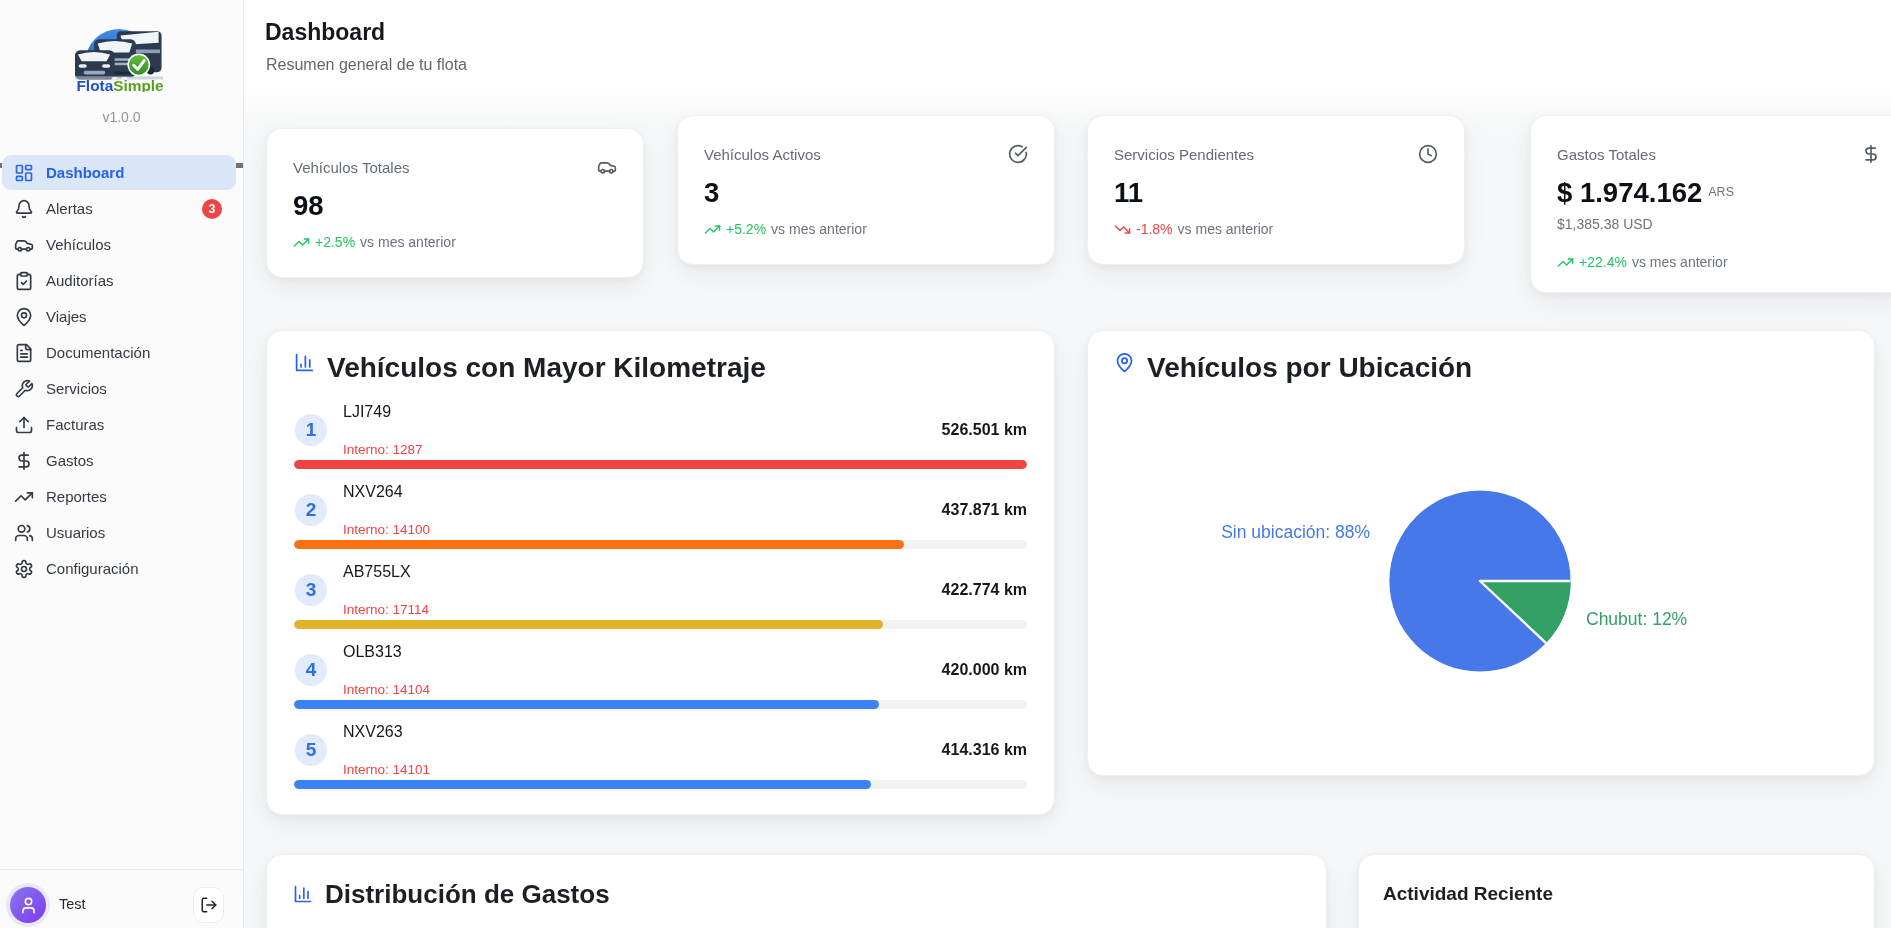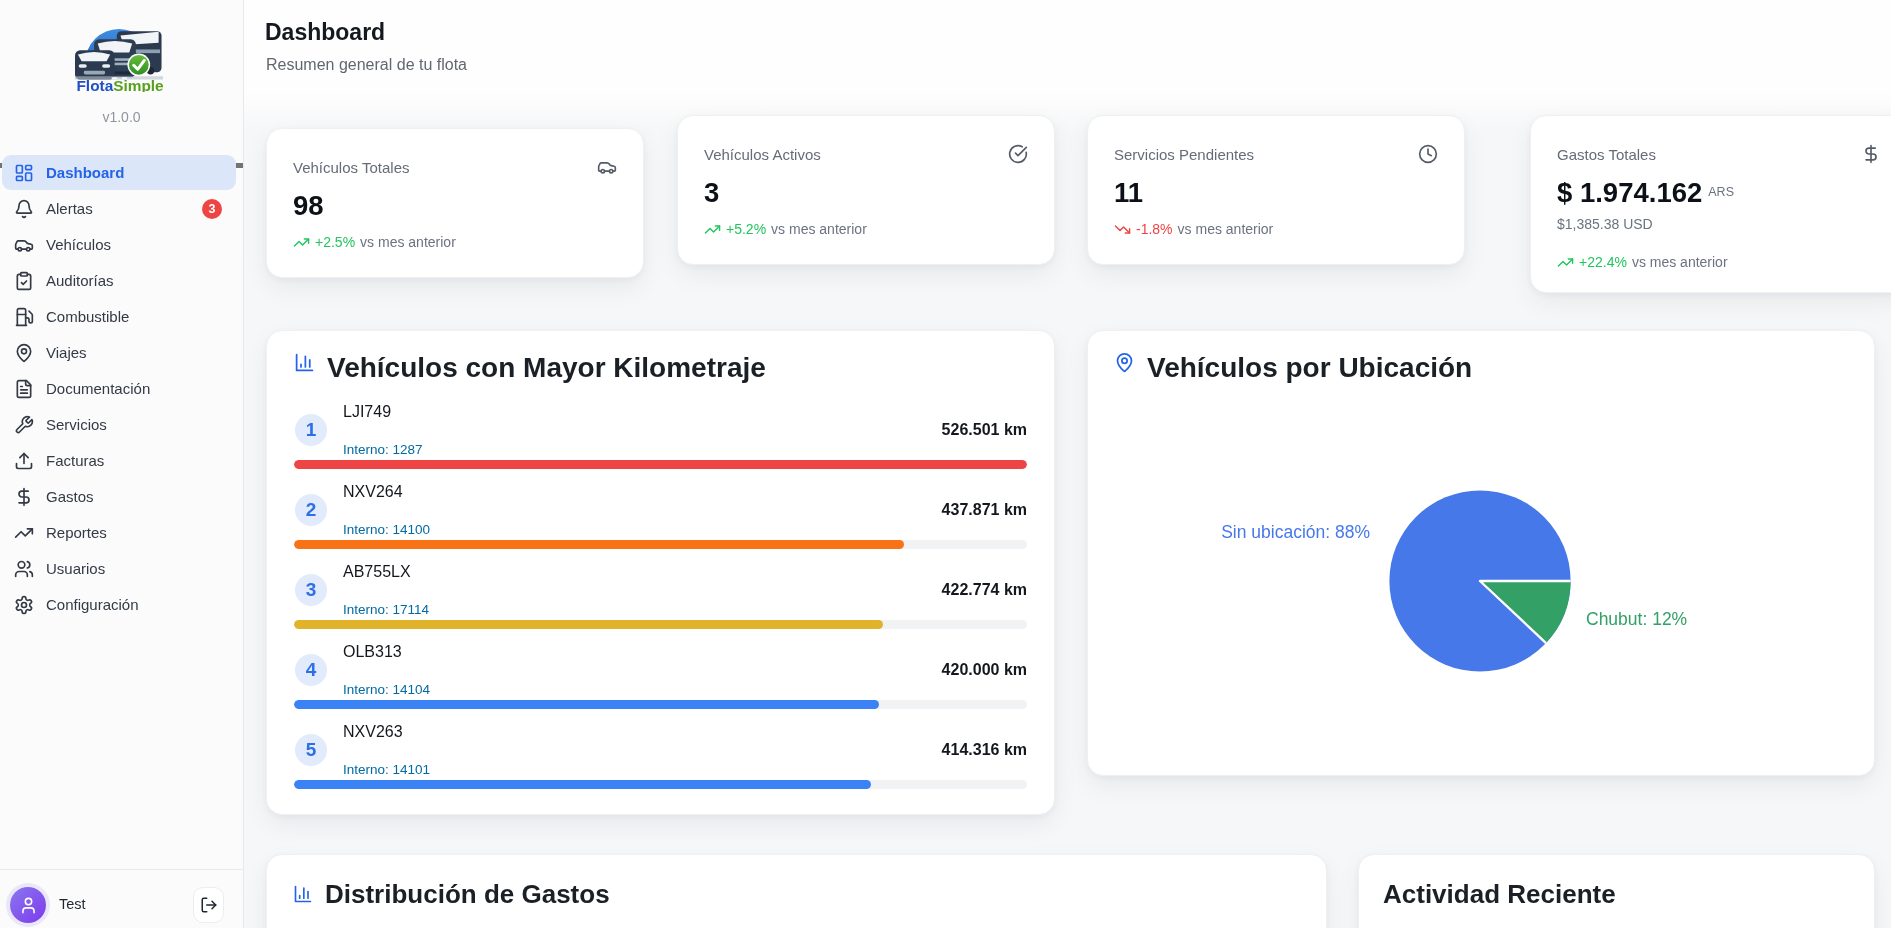--- a/index.html
+++ b/index.html
@@ -61,21 +61,21 @@
   .bc-title { display:flex; align-items:flex-start; gap:12px; font-weight:700; color:#1b2026; }
   .bc-title svg { flex:none; color:#2563eb; }
 
   
   .krow-info { display:flex; align-items:center; height:40px; }
   .rank { width:32px; height:32px; border-radius:50%; background:#e1ebfb; color:#2e6fe8;
           font-size:19px; font-weight:700; display:flex; align-items:center; justify-content:center;
           flex:none; margin-left:1px; }
   .kname { margin-left:16px; }
   .kname .n1 { font-size:16px; line-height:20px; color:#14181e; }
-  .kname .n2 { font-size:13.5px; line-height:17px; color:#0369a1; margin-top:19px; }
+  .kname .n2 { font-size:13.5px; line-height:17px; color:#ef4444; margin-top:19px; }
   .kkm { margin-left:auto; font-size:16px; font-weight:700; color:#14181e; }
   .ktrack { height:9px; border-radius:4.5px; background:#f1f2f4; margin-top:10px; overflow:hidden; }
   .kfill { height:9px; border-radius:4.5px; }
 
   .pie-label { position:absolute; font-size:17.5px; line-height:20px; }
 </style>
 </head>
 <body>
 
 <div class="main">
@@ -263,21 +263,21 @@
           <path d="M3 3v18h18"></path>
           <path d="M18 17V9"></path>
           <path d="M13 17V5"></path>
           <path d="M8 17v-3"></path>
         </svg>
       Distribución de Gastos
     </div>
   </div>
 
   <div class="card" style="left:1358px; top:854px; width:517px; height:162px;">
-    <div class="bc-title" style="margin:24px 0 0 24px; font-size:26px; line-height:30px;">Actividad Reciente</div>
+    <div class="bc-title" style="margin:24px 0 0 24px; font-size:19px; line-height:30px;">Actividad Reciente</div>
   </div>
 </div>
 
 <div class="sidebar">
   <div class="logo-wrap">
     <svg class="logo-svg" width="88" height="66" viewBox="0 0 120 90">
       <defs>
         <linearGradient id="sky" x1="0" y1="0" x2="0" y2="1">
           <stop offset="0" stop-color="#3f8ce2"></stop>
             <stop offset="1" stop-color="#2a6bc8"></stop>
@@ -350,29 +350,20 @@
     <div class="nav-item">
       <svg viewBox="0 0 24 24" fill="none" stroke="currentColor" stroke-width="2" stroke-linecap="round" stroke-linejoin="round">
           <rect width="8" height="4" x="8" y="2" rx="1" ry="1"></rect>
           <path d="M16 4h2a2 2 0 0 1 2 2v14a2 2 0 0 1-2 2H6a2 2 0 0 1-2-2V6a2 2 0 0 1 2-2h2"></path>
           <path d="m9 14 2 2 4-4"></path>
         </svg>
       Auditorías
     </div>
     <div class="nav-item">
       <svg viewBox="0 0 24 24" fill="none" stroke="currentColor" stroke-width="2" stroke-linecap="round" stroke-linejoin="round">
-          <line x1="3" x2="15" y1="22" y2="22"></line>
-          <line x1="4" x2="14" y1="9" y2="9"></line>
-          <path d="M14 22V4a2 2 0 0 0-2-2H6a2 2 0 0 0-2 2v18"></path>
-          <path d="M14 13h2a2 2 0 0 1 2 2v2a2 2 0 0 0 2 2a2 2 0 0 0 2-2V9.83a2 2 0 0 0-.59-1.42L18 5"></path>
-        </svg>
-      Combustible
-    </div>
-    <div class="nav-item">
-      <svg viewBox="0 0 24 24" fill="none" stroke="currentColor" stroke-width="2" stroke-linecap="round" stroke-linejoin="round">
           <path d="M20 10c0 4.993-5.539 10.193-7.399 11.799a1 1 0 0 1-1.202 0C9.539 20.193 4 14.993 4 10a8 8 0 0 1 16 0"></path>
           <circle cx="12" cy="10" r="3"></circle>
         </svg>
       Viajes
     </div>
     <div class="nav-item">
       <svg viewBox="0 0 24 24" fill="none" stroke="currentColor" stroke-width="2" stroke-linecap="round" stroke-linejoin="round">
           <path d="M15 2H6a2 2 0 0 0-2 2v16a2 2 0 0 0 2 2h12a2 2 0 0 0 2-2V7Z"></path>
           <path d="M14 2v4a2 2 0 0 0 2 2h4"></path>
           <path d="M10 9H8"></path>

